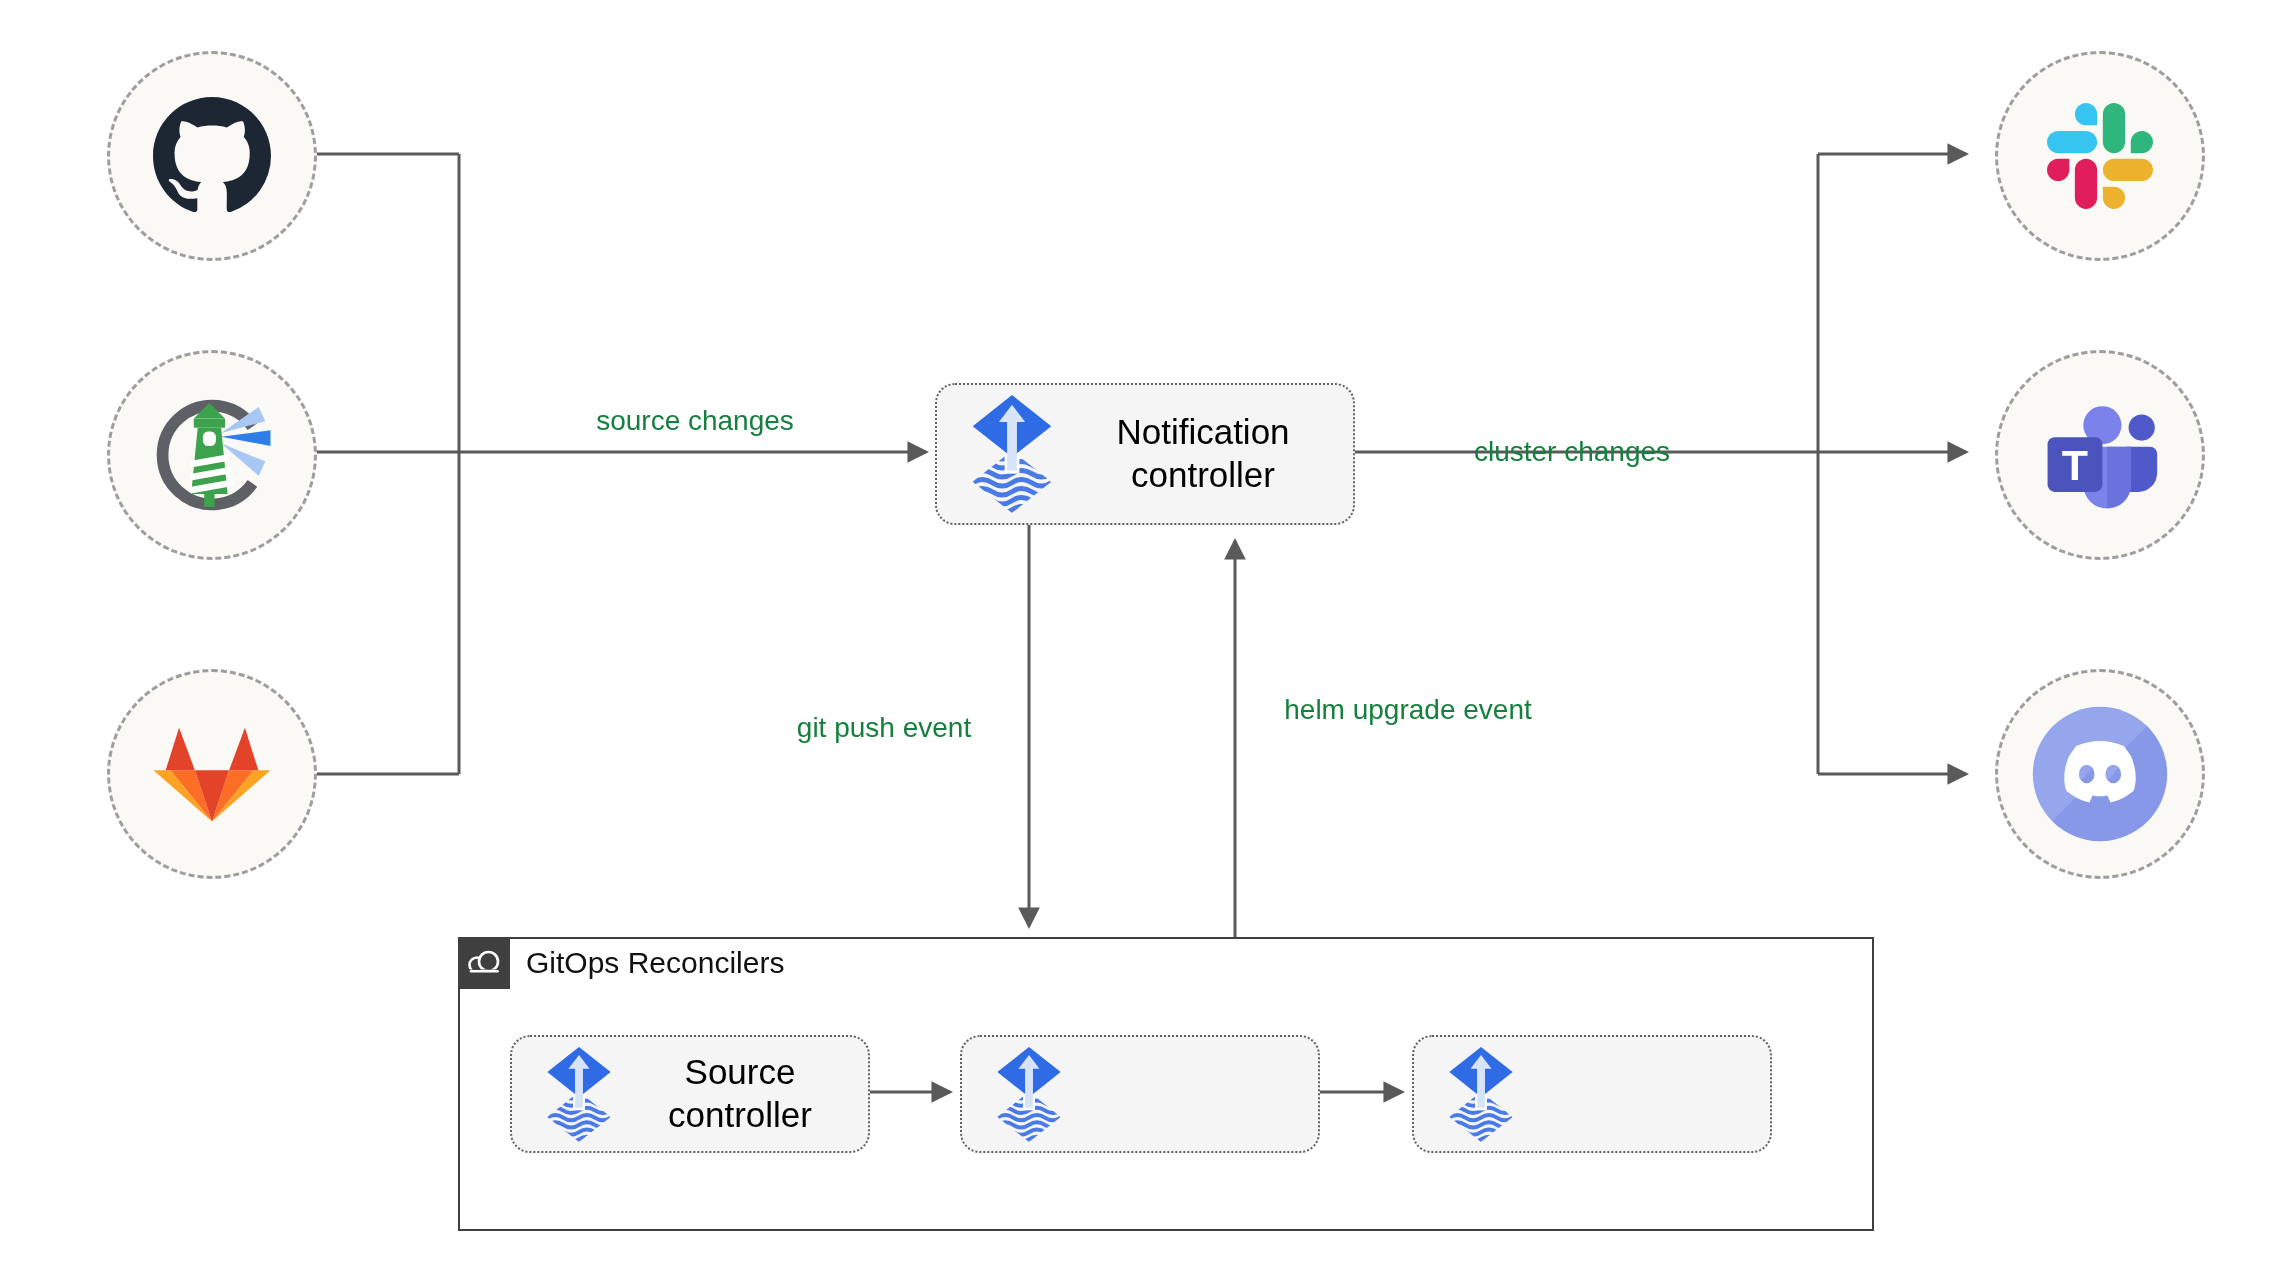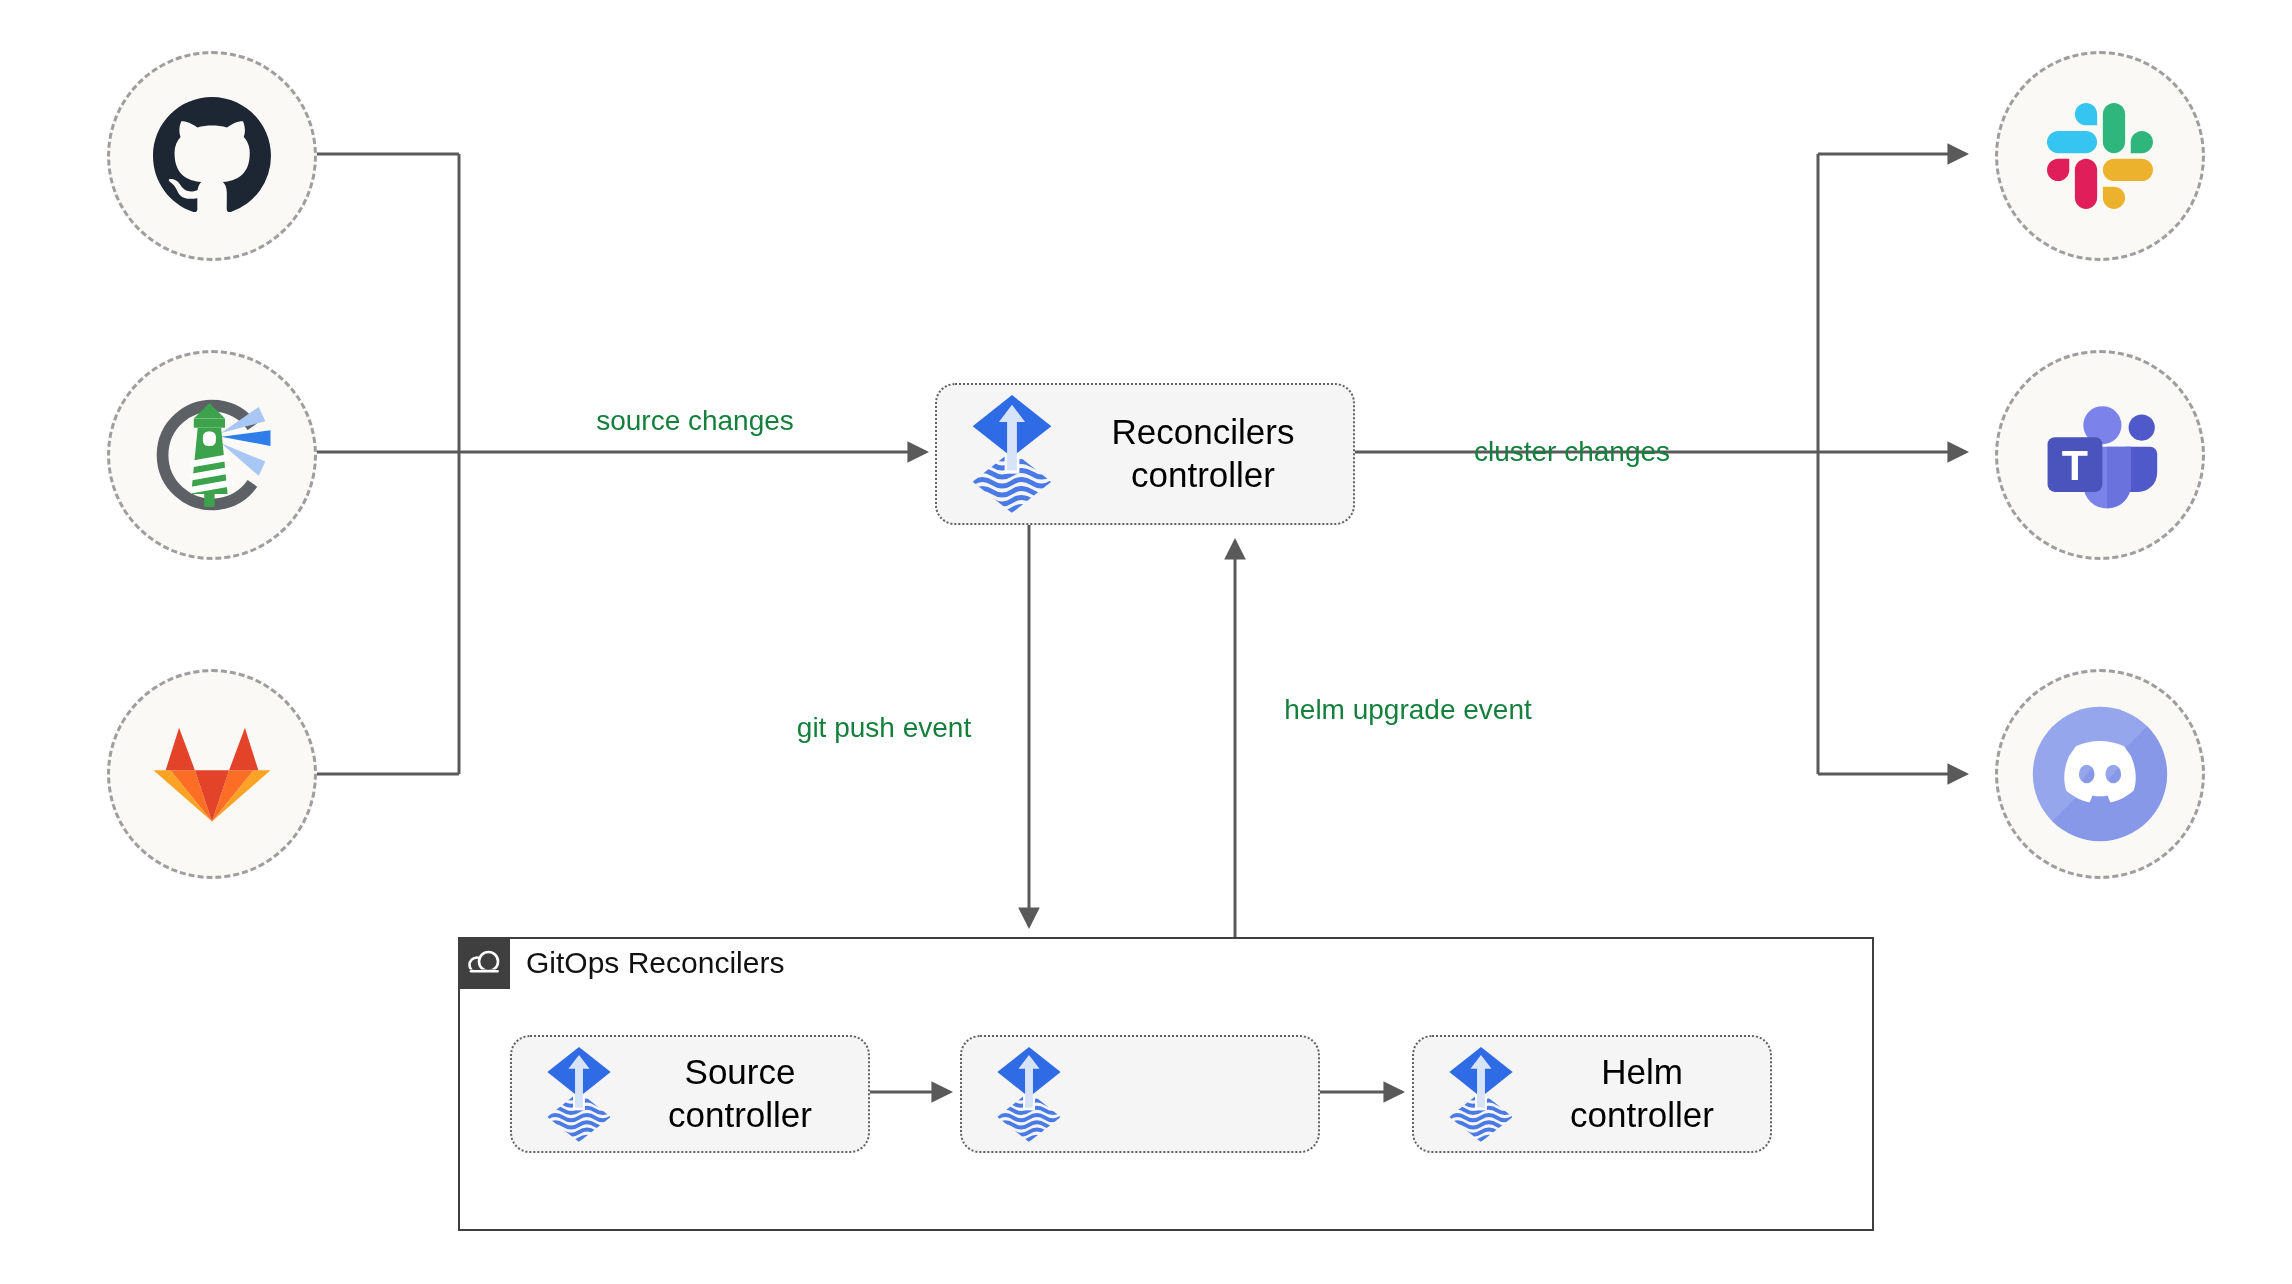--- a/index.html
+++ b/index.html
@@ -110,21 +110,21 @@
         <path d="M2 107 q12 -8 24 0 t24 0 t24 0 t24 0"></path>
         <path d="M2 118 q12 -8 24 0 t24 0 t24 0 t24 0"></path>
         <path d="M2 129 q12 -8 24 0 t24 0 t24 0 t24 0"></path>
         <path d="M2 140 q12 -8 24 0 t24 0 t24 0 t24 0"></path>
       </g>
       <rect x="41" y="70" width="18" height="26" fill="#ffffff"></rect>
       <polygon points="50,0 98,38 50,76 2,38" fill="#2f6be4"></polygon>
       <polygon points="50,12 66,33 56,33 56,92 44,92 44,33 34,33" fill="#d7e3f8"></polygon>
     </svg>
     <div class="ctrl-label">
-      <div class="wrap">Reconcilers controller</div>
+      <div class="wrap">Notification controller</div>
     </div>
   </div>
 
   <div class="edge-label" style="left:695px;top:421px;">source changes</div>
   <div class="edge-label" style="left:1572px;top:421px;margin-top:31px;">cluster changes</div>
   <div class="edge-label" style="left:884px;top:709px;margin-top:19px;">git push event</div>
   <div class="edge-label" style="left:1408px;top:710px;">helm upgrade event</div>
 
   <div class="circle-node" style="left:1995px;top:51px;">
     <svg width="106" height="106" viewBox="0 0 122.8 122.8">
@@ -242,19 +242,16 @@
           <path d="M2 96 q12 -8 24 0 t24 0 t24 0 t24 0"></path>
             <path d="M2 107 q12 -8 24 0 t24 0 t24 0 t24 0"></path>
           <path d="M2 118 q12 -8 24 0 t24 0 t24 0 t24 0"></path>
             <path d="M2 129 q12 -8 24 0 t24 0 t24 0 t24 0"></path>
           <path d="M2 140 q12 -8 24 0 t24 0 t24 0 t24 0"></path>
         </g>
         <rect x="41" y="70" width="18" height="26" fill="#ffffff"></rect>
         <polygon points="50,0 98,38 50,76 2,38" fill="#2f6be4"></polygon>
         <polygon points="50,12 66,33 56,33 56,92 44,92 44,33 34,33" fill="#d7e3f8"></polygon>
       </svg>
-      <div class="ctrl-label">
-        <div class="wrap">Helm controller</div>
-      </div>
     </div>
   </div>
 
 </div>
 
 </body></html>

